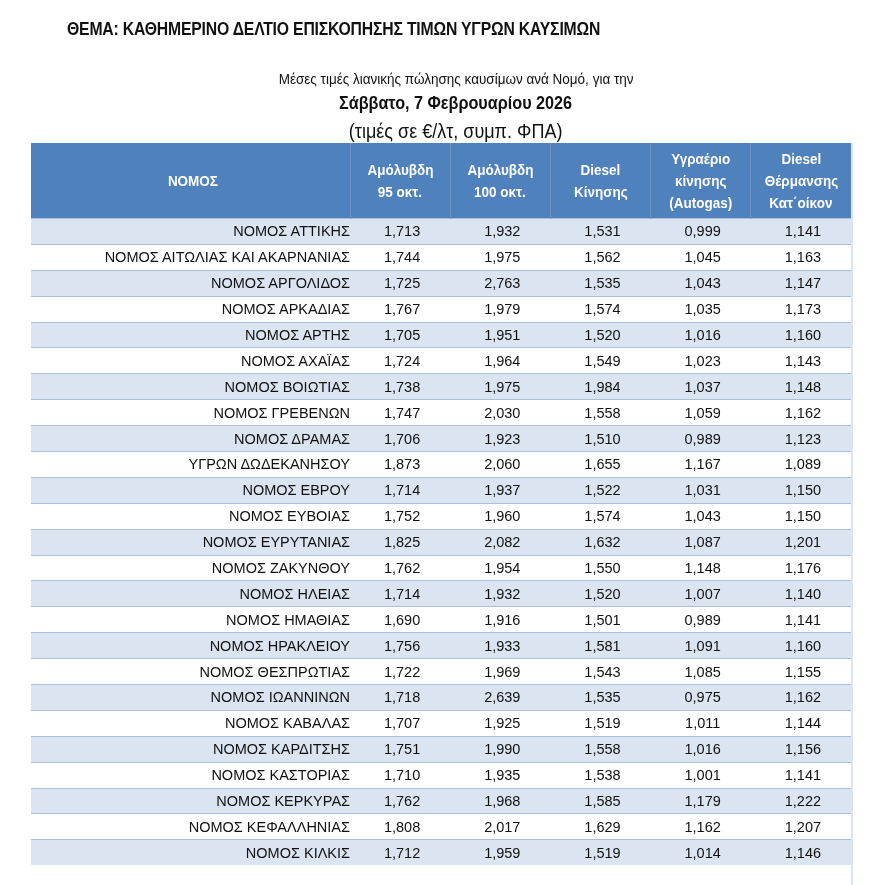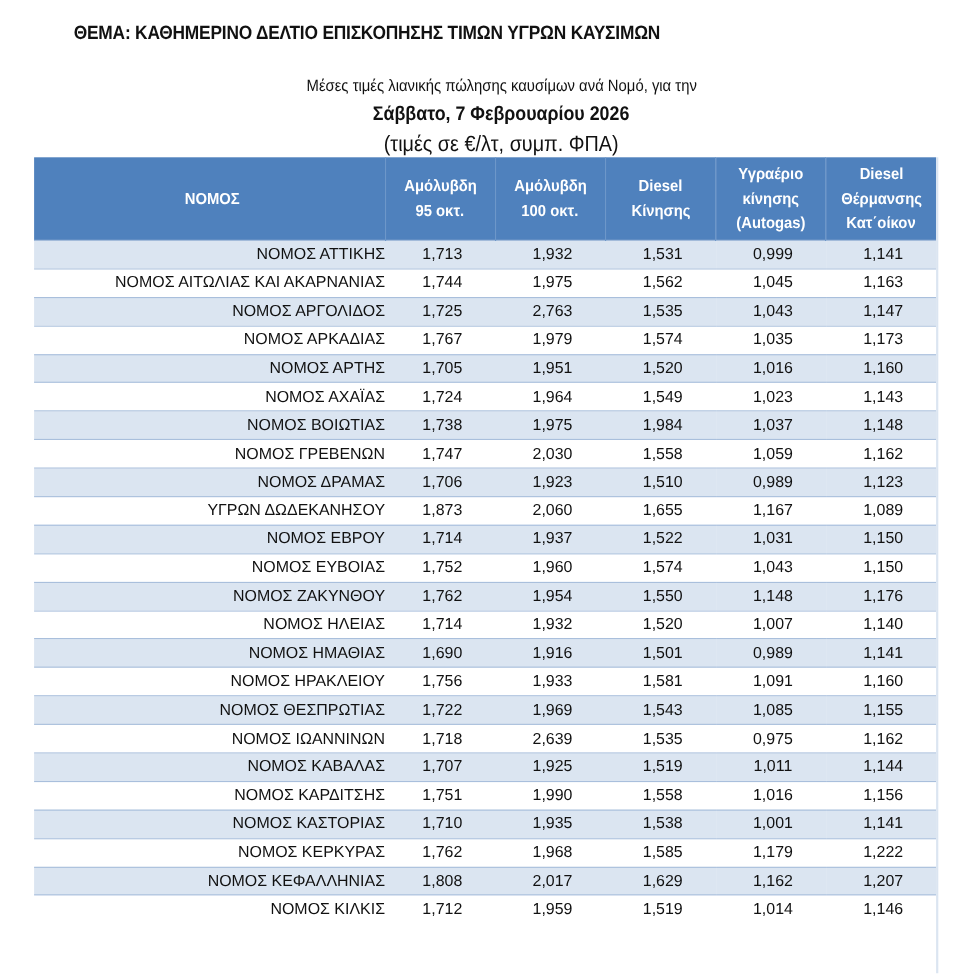--- a/index.html
+++ b/index.html
@@ -174,20 +174,28 @@
       </tr>
       <tr>
         <td class="name">ΝΟΜΟΣ ΕΥΒΟΙΑΣ</td>
         <td><span class="v">1,752</span></td>
         <td><span class="v">1,960</span></td>
         <td><span class="v">1,574</span></td>
         <td><span class="v">1,043</span></td>
         <td><span class="v">1,150</span></td>
       </tr>
       <tr>
+        <td class="name">ΝΟΜΟΣ ΕΥΡΥΤΑΝΙΑΣ</td>
+        <td><span class="v">1,825</span></td>
+        <td><span class="v">2,082</span></td>
+        <td><span class="v">1,632</span></td>
+        <td><span class="v">1,087</span></td>
+        <td><span class="v">1,201</span></td>
+      </tr>
+      <tr>
         <td class="name">ΝΟΜΟΣ ΖΑΚΥΝΘΟΥ</td>
         <td><span class="v">1,762</span></td>
         <td><span class="v">1,954</span></td>
         <td><span class="v">1,550</span></td>
         <td><span class="v">1,148</span></td>
         <td><span class="v">1,176</span></td>
       </tr>
       <tr>
         <td class="name">ΝΟΜΟΣ ΗΛΕΙΑΣ</td>
         <td><span class="v">1,714</span></td>

